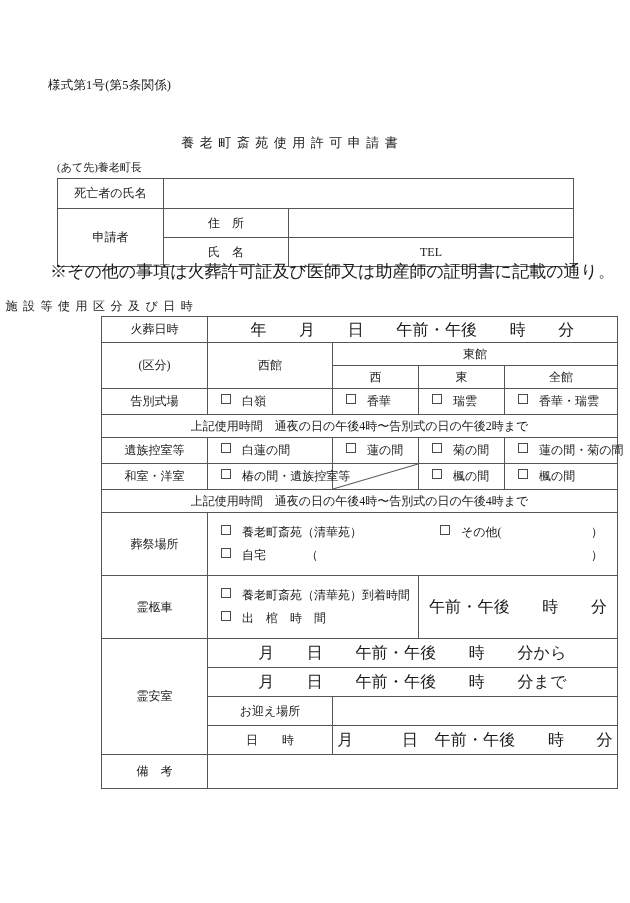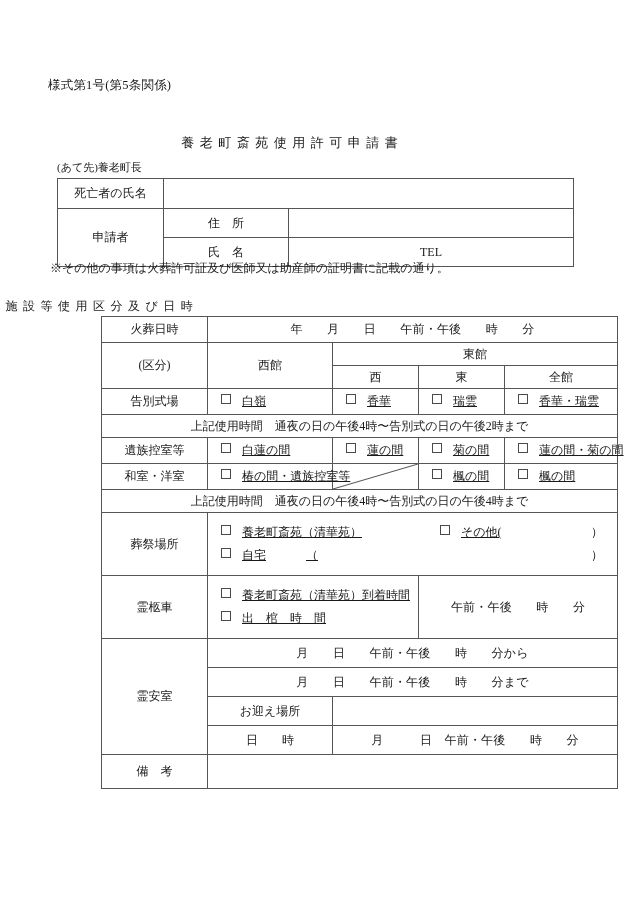--- a/index.html
+++ b/index.html
@@ -47,21 +47,21 @@
     position: absolute;
     left: 57px;
     top: 160px;
     font-size: 11px;
     white-space: nowrap;
   }
   .note-line {
     position: absolute;
     left: 50px;
     top: 260px;
-    font-size: 12px;
+    font-size: 17px;
     white-space: nowrap;
   }
   .section-title {
     position: absolute;
     left: 0;
     right: 0;
     top: 298px;
     text-align: left;
     font-size: 12px;
     letter-spacing: 5.5px;
@@ -105,21 +105,20 @@
     border: 0.9px solid #4a4a4a;
     margin-right: 11px;
     vertical-align: 1px;
     background: #fff;
   }
   .cb-row {
     display: block;
     text-align: left;
     padding-left: 13px;
     line-height: 1.9;
-    text-decoration: underline;
   }
   .cb-row.tight { line-height: 1.35; }
   .gap-lg { display: inline-block; width: 78px; }
   .gap-md { display: inline-block; width: 40px; }
 
   .paren-right {
     float: right;
     padding-right: 14px;
   }
 
@@ -130,21 +129,21 @@
   .diag svg {
     position: absolute;
     left: 0;
     top: 0;
     width: 100%;
     height: 100%;
     display: block;
   }
 
   .timebar {
-    font-size: 12px;
+    font-size: 16px;
     letter-spacing: 0.2px;
   }
 </style>
 </head>
 <body>
 
 <div class="page">
 
   <div class="form-no">様式第1号(第5条関係)</div>
 

